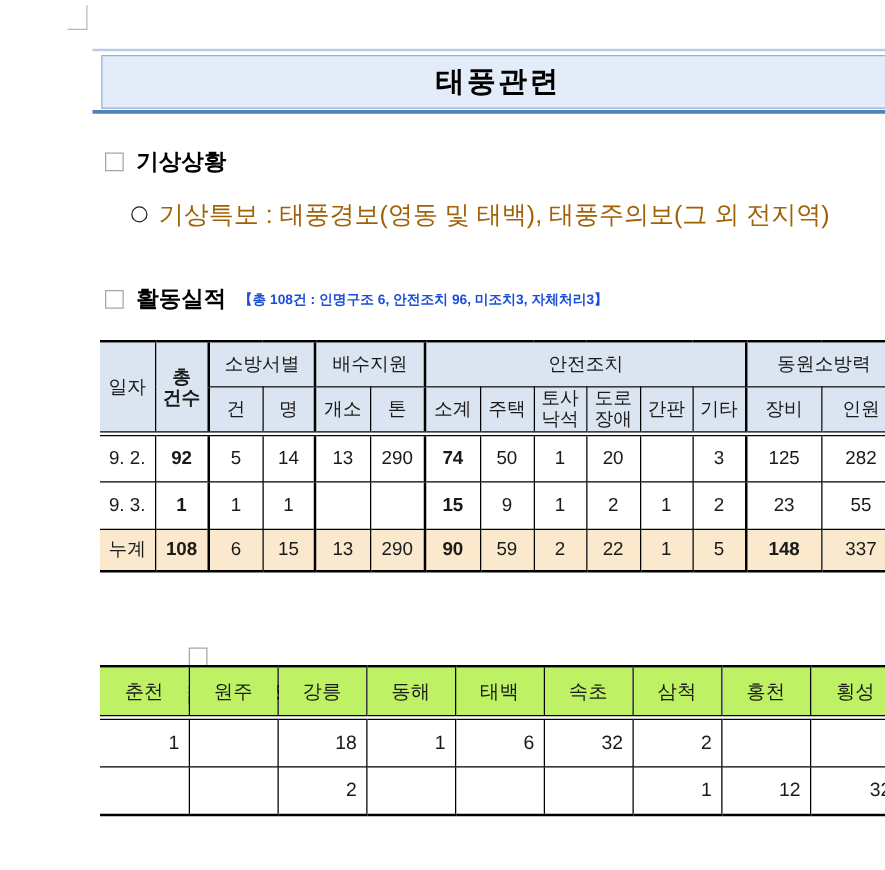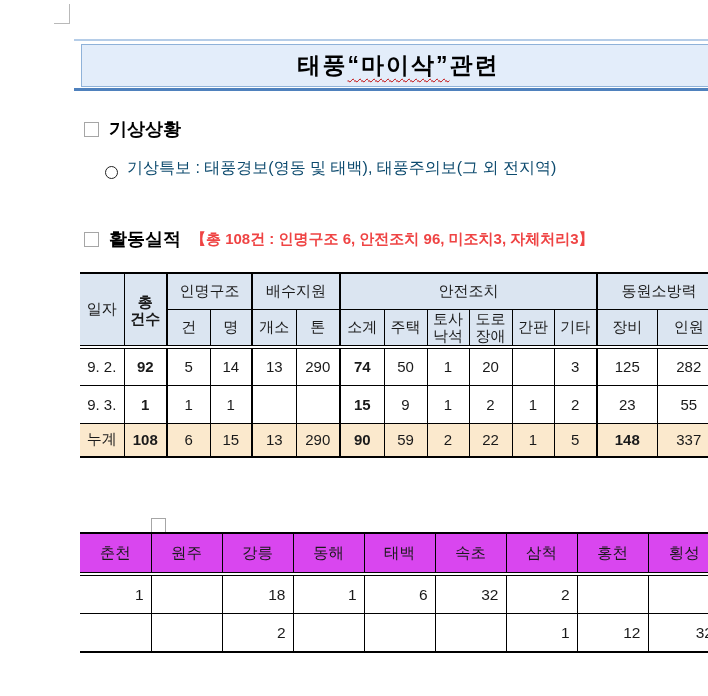--- a/index.html
+++ b/index.html
@@ -26,63 +26,62 @@
   .wavy{
     text-decoration-line:underline;text-decoration-style:wavy;
     text-decoration-color:#c00000;text-decoration-thickness:1px;
     text-underline-offset:5px;
   }
 
   
   .sect{position:absolute;display:flex;align-items:center;gap:10px;
         font-size:18px;font-weight:bold;color:#000;text-align:right;}
   .sq{display:inline-block;width:13px;height:13px;border:1px solid #a6a6a6;background:#fff;flex:0 0 auto;}
-  .subline{position:absolute;display:flex;align-items:flex-end;gap:9px;font-size:16px;color:#0c4a6e;}
+  .subline{position:absolute;display:flex;align-items:center;gap:9px;font-size:20px;color:#a16207;}
   .circ{display:inline-block;width:11px;height:11px;border:1.5px solid #222;border-radius:50%;flex:0 0 auto;}
-  .summary{font-size:15px;font-weight:bold;color:#ef4444;letter-spacing:0;}
+  .summary{font-size:11px;font-weight:bold;color:#1d4ed8;letter-spacing:0;}
 
   
   table{border-collapse:collapse;table-layout:fixed;position:absolute;left:36px;}
   th,td{padding:0;font-weight:normal;overflow:hidden;}
   .t1{width:640px;top:272px;font-size:15px;}
   .t1 th,.t1 td{border-left:1px solid #000;border-right:1px solid #000;text-align:center;vertical-align:middle;}
   .t1 th{background:#dbe5f1;border-top:1px solid #000;border-bottom:1px solid #000;}
   .t1 tr.h1 th{border-top:2px solid #000;}
   .t1 th.hb,.t1 tr.h2 th{border-bottom:4px double #000;}
   .t1 td{border-top:none;border-bottom:1px solid #000;}
   .t1 tr.last td{border-bottom:2px solid #000;background:#fbe9cd;}
   .t1 th:first-child,.t1 td:first-child{border-left:none;}
   .t1 th:last-child,.t1 td:last-child{border-right:none;}
   .t1 .gs{border-left:2px solid #000 !important;}
   .pre2{white-space:pre-line;line-height:17px;}
   .b{font-weight:bold;}
 
   .t2{width:640px;top:532px;font-size:15.5px;}
   .t2 th,.t2 td{border-left:1px solid #000;border-right:1px solid #000;vertical-align:middle;}
-  .t2 th{background:#d946ef;text-align:center;height:38px;}
+  .t2 th{background:#bef264;text-align:center;height:38px;}
   .t2 td{text-align:right;padding-right:7px;height:37px;}
   .t2 th:first-child,.t2 td:first-child{border-left:none;}
   .t2 th:last-child,.t2 td:last-child{border-right:none;}
   .t2 tr.h1 th{border-top:2px solid #000;border-bottom:4px double #000;}
   .t2 tr.v1 td{border-bottom:1px solid #000;}
   .t2 tr.h2 th{border-bottom:4px double #000;}
   .t2 tr.v2 td{border-bottom:2px solid #000;}
 </style>
 </head>
 <body>
 
 <div class="page">
 
   <div class="mark left"></div>
   <div class="mark right"></div>
 
   <div class="thin-rule"></div>
   <div class="title-box">
     <span>태풍 </span>
-      <span class="wavy">“마이삭”</span>
       <span> 관련 </span>
   </div>
   <div class="thick-rule"></div>
 
   <div class="sect" style="left:40px;top:117px;">
     <span class="sq"></span>
     <span>기상상황</span>
   </div>
   <div class="subline" style="left:61px;top:158px;">
     <span class="circ"></span>
@@ -110,21 +109,21 @@
         <col style="width:42px">
         <col style="width:43px">
       <col style="width:60px">
         <col style="width:63px">
     </colgroup>
     <tbody>
         <tr class="h1" style="height:36px">
       <th rowspan="2" class="hb">일자</th>
       <th rowspan="2" class="hb b pre2">총
 건수</th>
-      <th colspan="2" class="gs">인명구조</th>
+      <th colspan="2" class="gs">소방서별</th>
       <th colspan="2" class="gs">배수지원</th>
       <th colspan="6" class="gs">안전조치</th>
       <th colspan="2" class="gs">동원소방력</th>
     </tr>
     <tr class="h2" style="height:38px">
       <th class="gs">건</th>
       <th>명</th>
       <th class="gs">개소</th>
       <th>톤</th>
       <th class="gs">소계</th>

